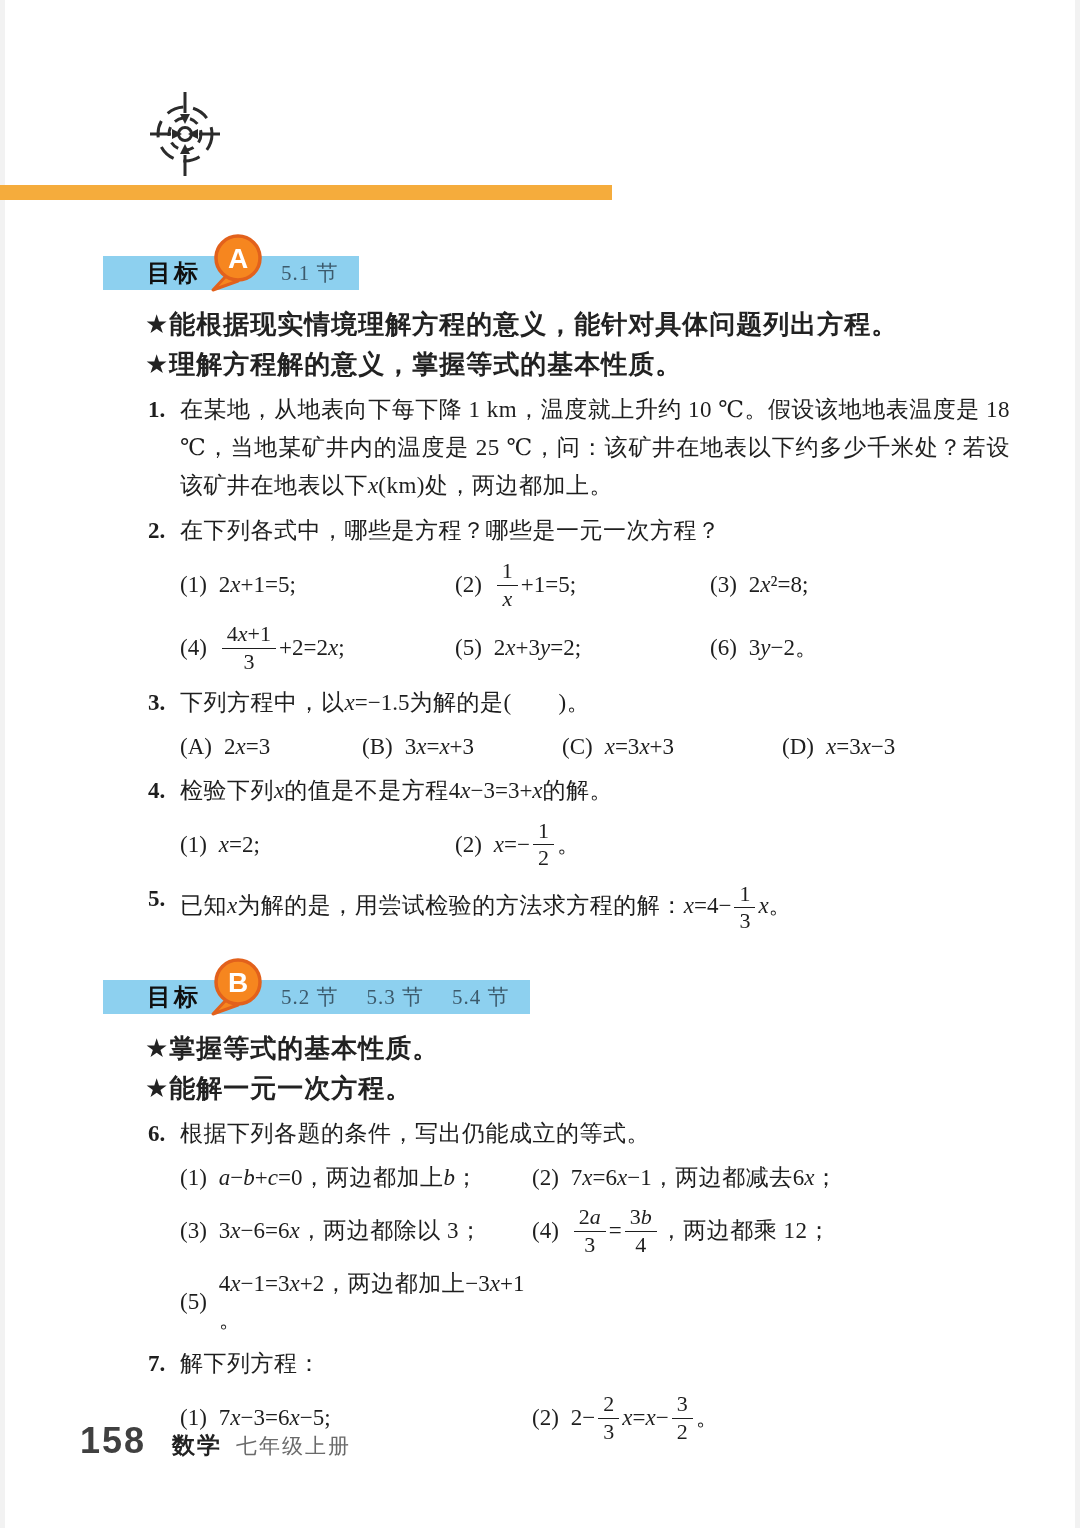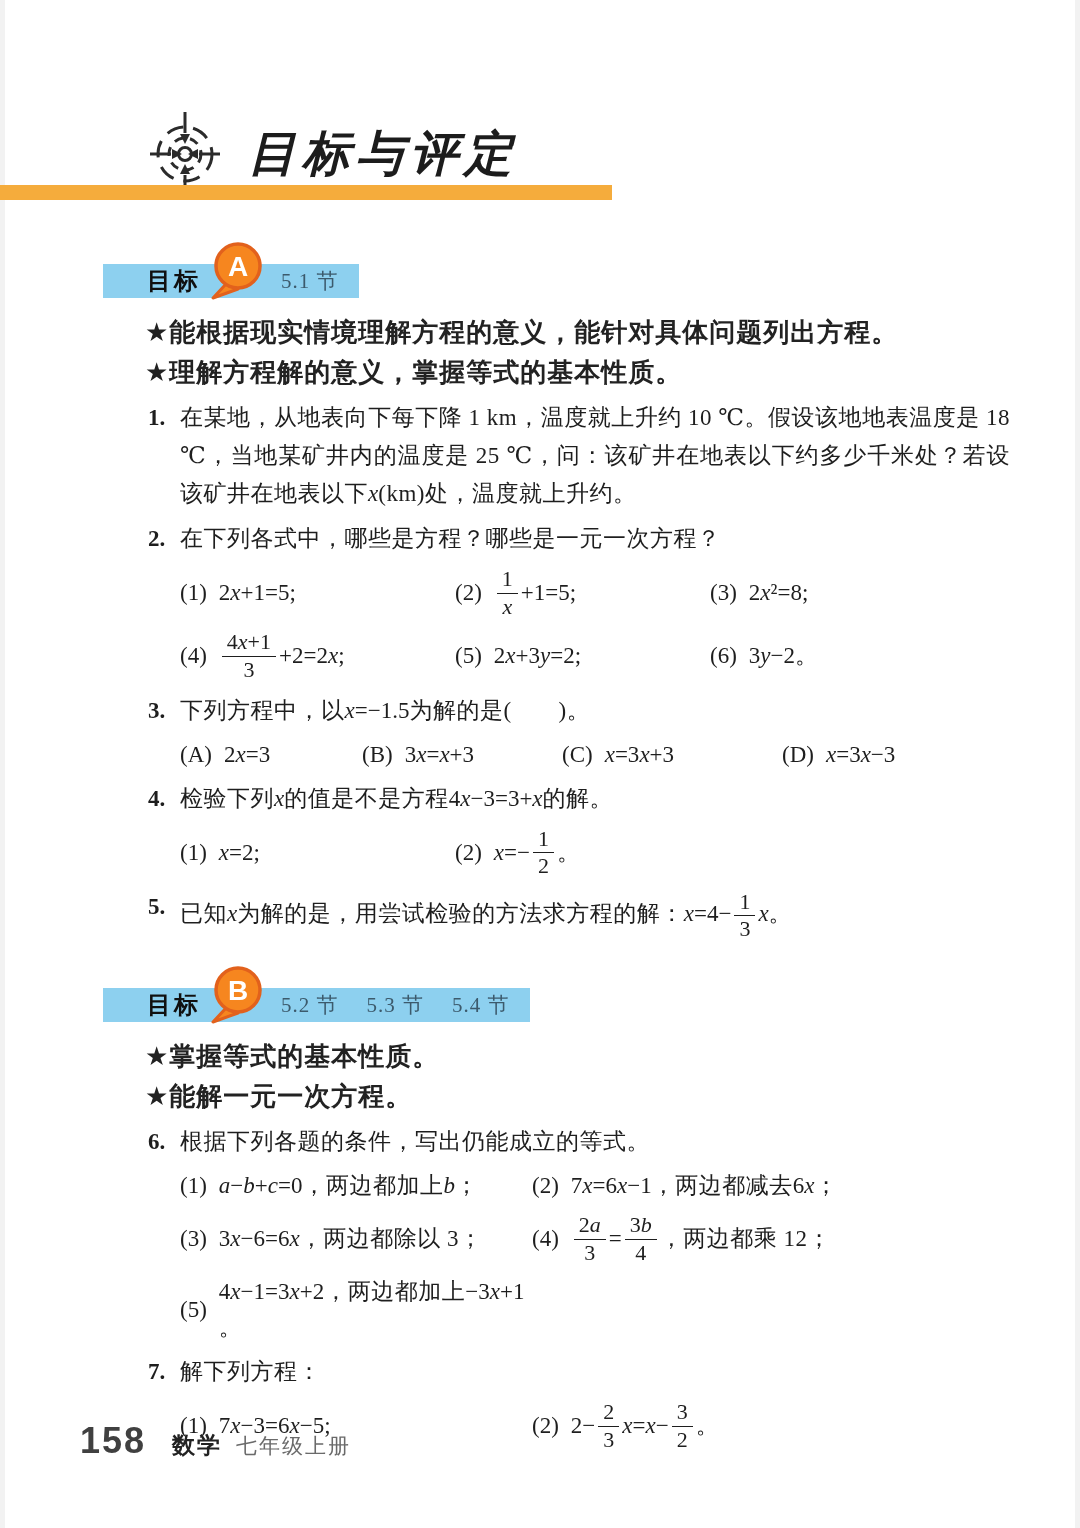--- a/index.html
+++ b/index.html
@@ -14,21 +14,21 @@
   
   .page-header{position:absolute;top:90px;left:148px;display:flex;align-items:center;gap:26px;}
   .target-icon svg{display:block;}
   .page-title{
     font-size:48px;font-weight:700;font-style:italic;letter-spacing:6px;
     font-family:"Liberation Serif","DejaVu Serif",serif;color:#1c1c1c;
   }
   .orange-bar{position:absolute;top:185px;left:0;width:612px;height:15px;background:var(--bar-orange,#F5AC3C);}
 
   
-  main{position:absolute;top:248px;left:0;right:0;}
+  main{position:absolute;top:240px;left:0;right:0;}
   .goal-section + .goal-section{margin-top:44px;}
 
   .goal-bar-row{margin-left:103px;margin-top:16px;height:34px;}
   .goal-bar{
     display:inline-flex;align-items:center;height:34px;
     background:var(--bar-blue,#8DD0EF);padding:0 20px 0 44px;
   }
   .goal-label{
     font-family:"Liberation Sans","DejaVu Sans",sans-serif;font-weight:700;
     font-size:24px;letter-spacing:3px;color:#101010;white-space:nowrap;
@@ -99,21 +99,20 @@
         <line x1="72" y1="44" x2="51" y2="44"></line>
       </g>
       <g fill="#2b2b2b">
         <path d="M37 34 L32 24 L42 24 Z"></path>
         <path d="M37 54 L32 64 L42 64 Z"></path>
         <path d="M34 44 L24 39 L24 49 Z"></path>
         <path d="M40 44 L50 39 L50 49 Z"></path>
       </g>
     </svg>
   </span>
-  <h1 class="page-title">目标与评定</h1>
 </header>
 
 <div class="orange-bar"></div>
 
 <main id="sections">
   <section class="goal-section">
     <div class="goal-bar-row">
       <div class="goal-bar">
         <span class="goal-label">目标</span>
         <span class="goal-badge">
@@ -125,21 +124,21 @@
         </span>
         <span class="goal-tags"><span class="goal-tag">5.1 节</span></span>
       </div>
     </div>
     <ul class="goal-list">
         <li>★能根据现实情境理解方程的意义，能针对具体问题列出方程。</li>
         <li>★理解方程解的意义，掌握等式的基本性质。</li>
       </ul>
     <div class="problems">
         <div class="problem" data-pnum="1">
-          <div class="stem"><span class="pnum">1.</span><span class="stem-text"><span class="cn">在某地，从地表向下每下降 1 km，温度就上升约 10 ℃。假设该地地表温度是 18 ℃，当地某矿井内的温度是 25 ℃，问：该矿井在地表以下约多少千米处？若设该矿井在地表以下</span><span class="math"><i>x</i></span><span class="cn">(km)处，温度就上升约。</span></span></div>
+          <div class="stem"><span class="pnum">1.</span><span class="stem-text"><span class="cn">在某地，从地表向下每下降 1 km，温度就上升约 10 ℃。假设该地地表温度是 18 ℃，当地某矿井内的温度是 25 ℃，问：该矿井在地表以下约多少千米处？若设该矿井在地表以下</span><span class="math"><i>x</i></span><span class="cn">(km)处，两边都加上。</span></span></div>
         </div>
         <div class="problem" data-pnum="2">
           <div class="stem"><span class="pnum">2.</span><span class="stem-text"><span class="cn">在下列各式中，哪些是方程？哪些是一元一次方程？</span></span></div>
           <div class="item-row">
             <span class="item">
               <span class="item-label">(1)</span>
               <span class="item-expr">
                 <span class="math">2<i>x</i>+1=5;</span>
               </span>
             </span>

